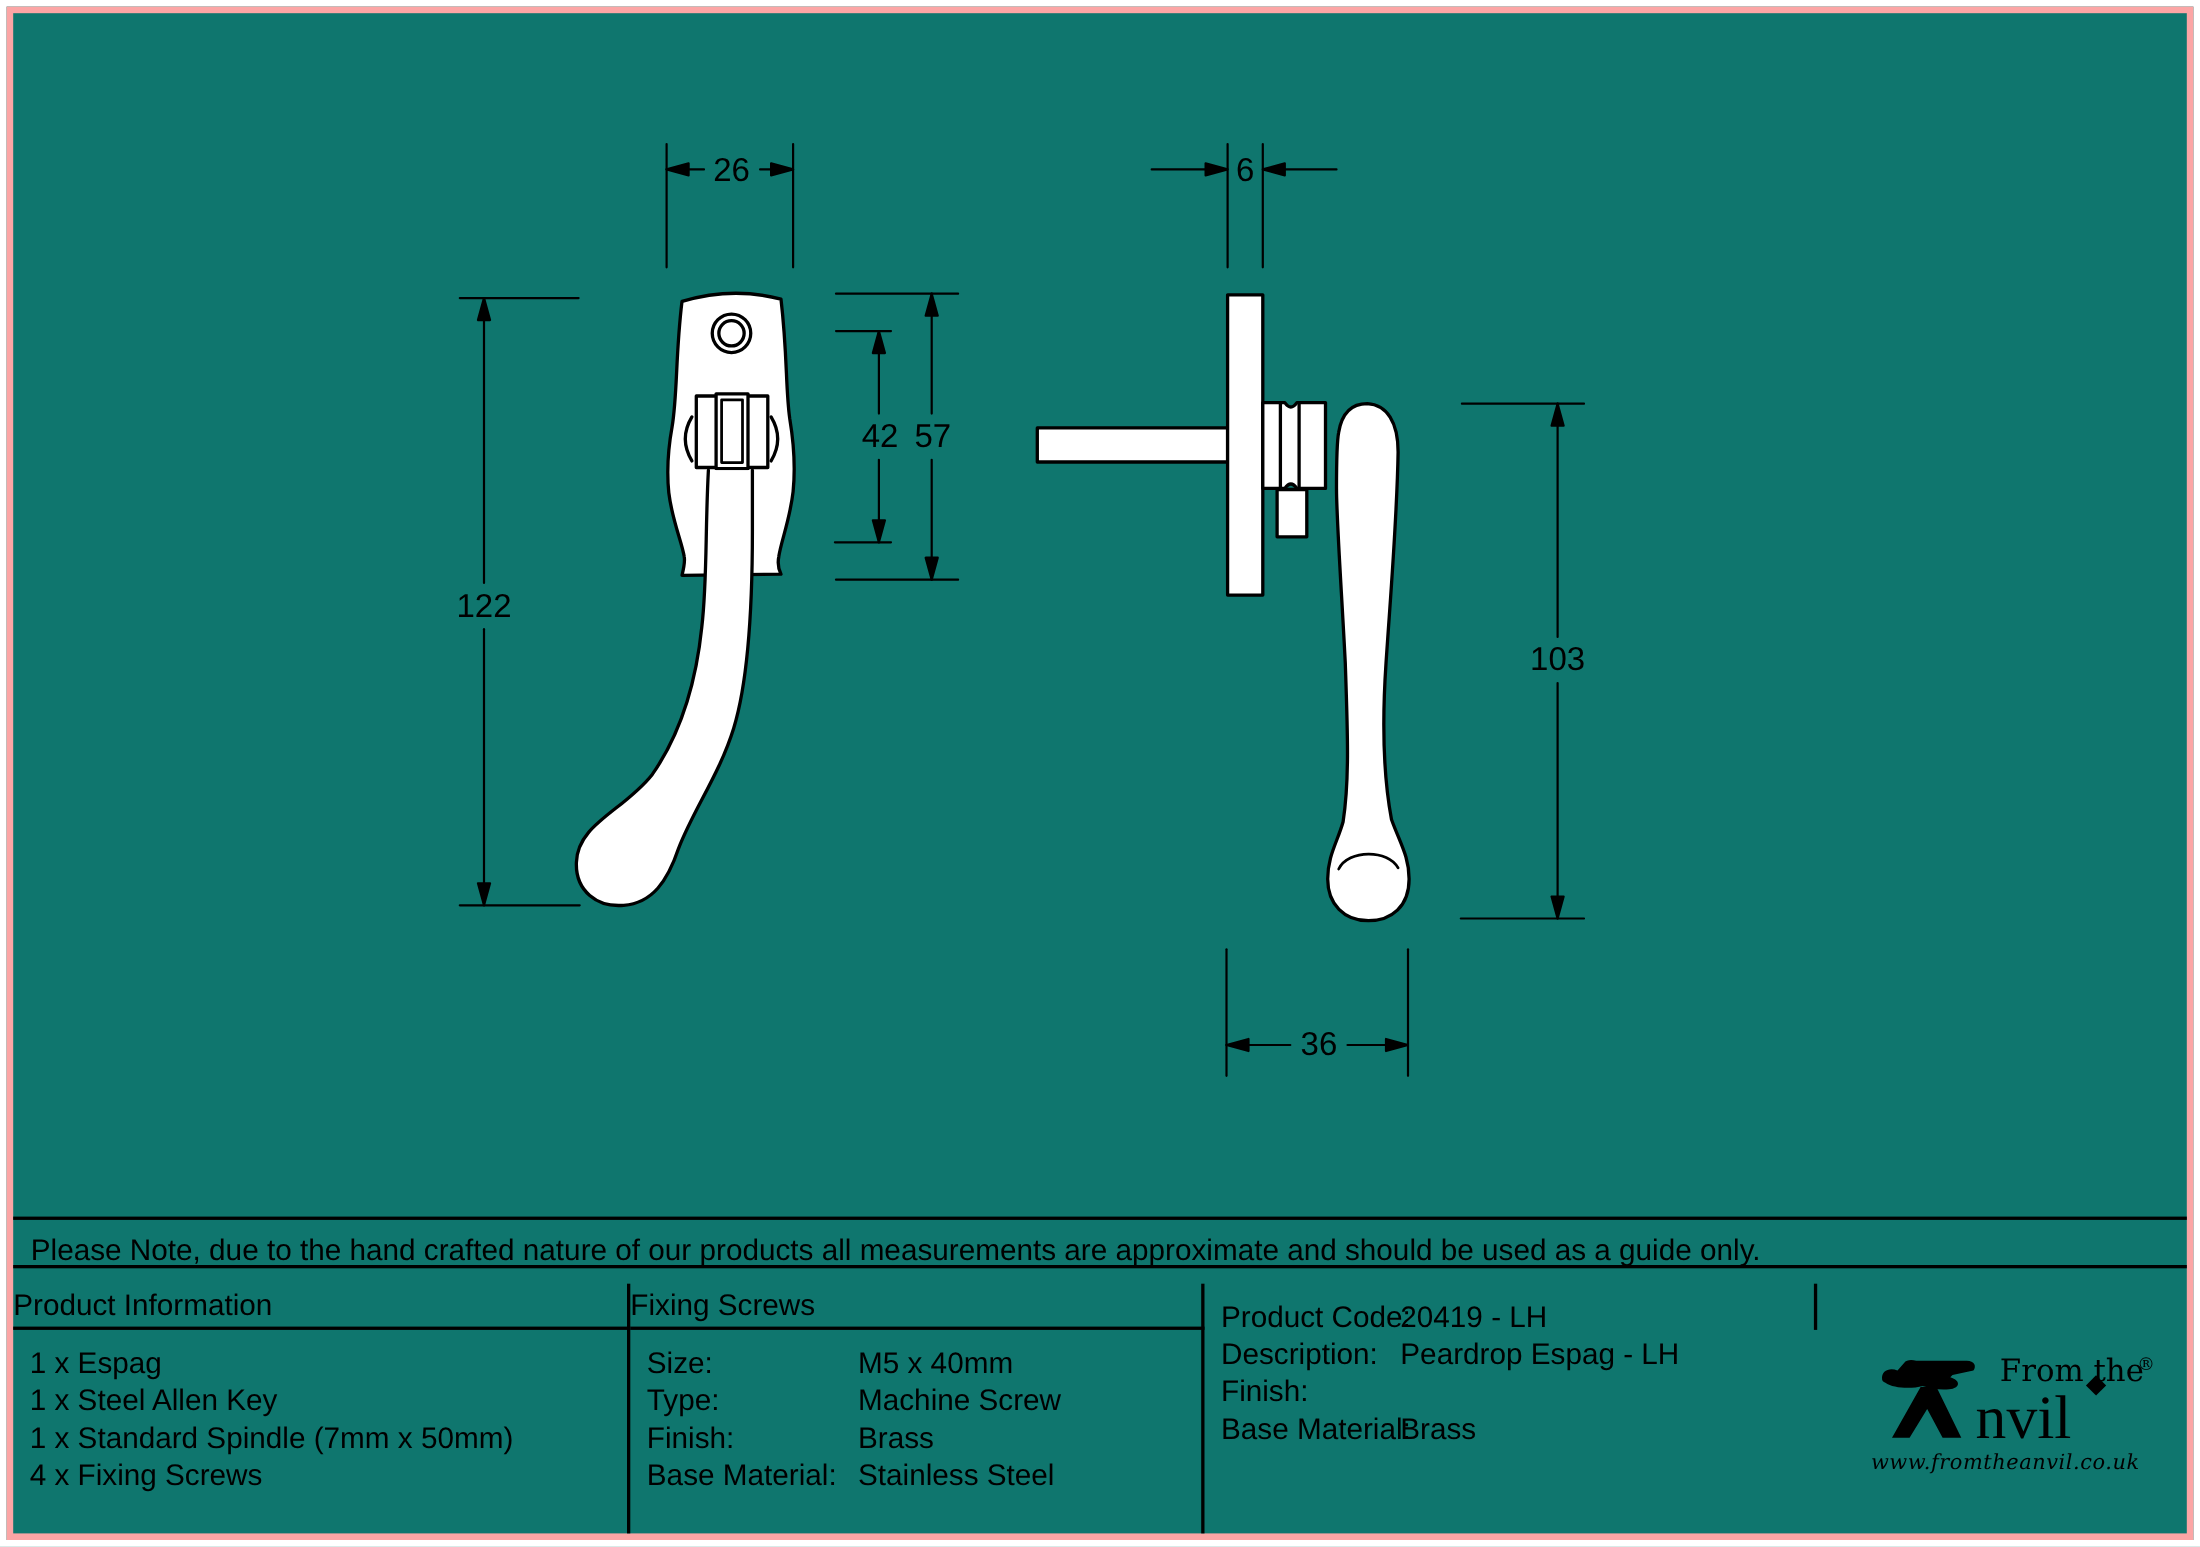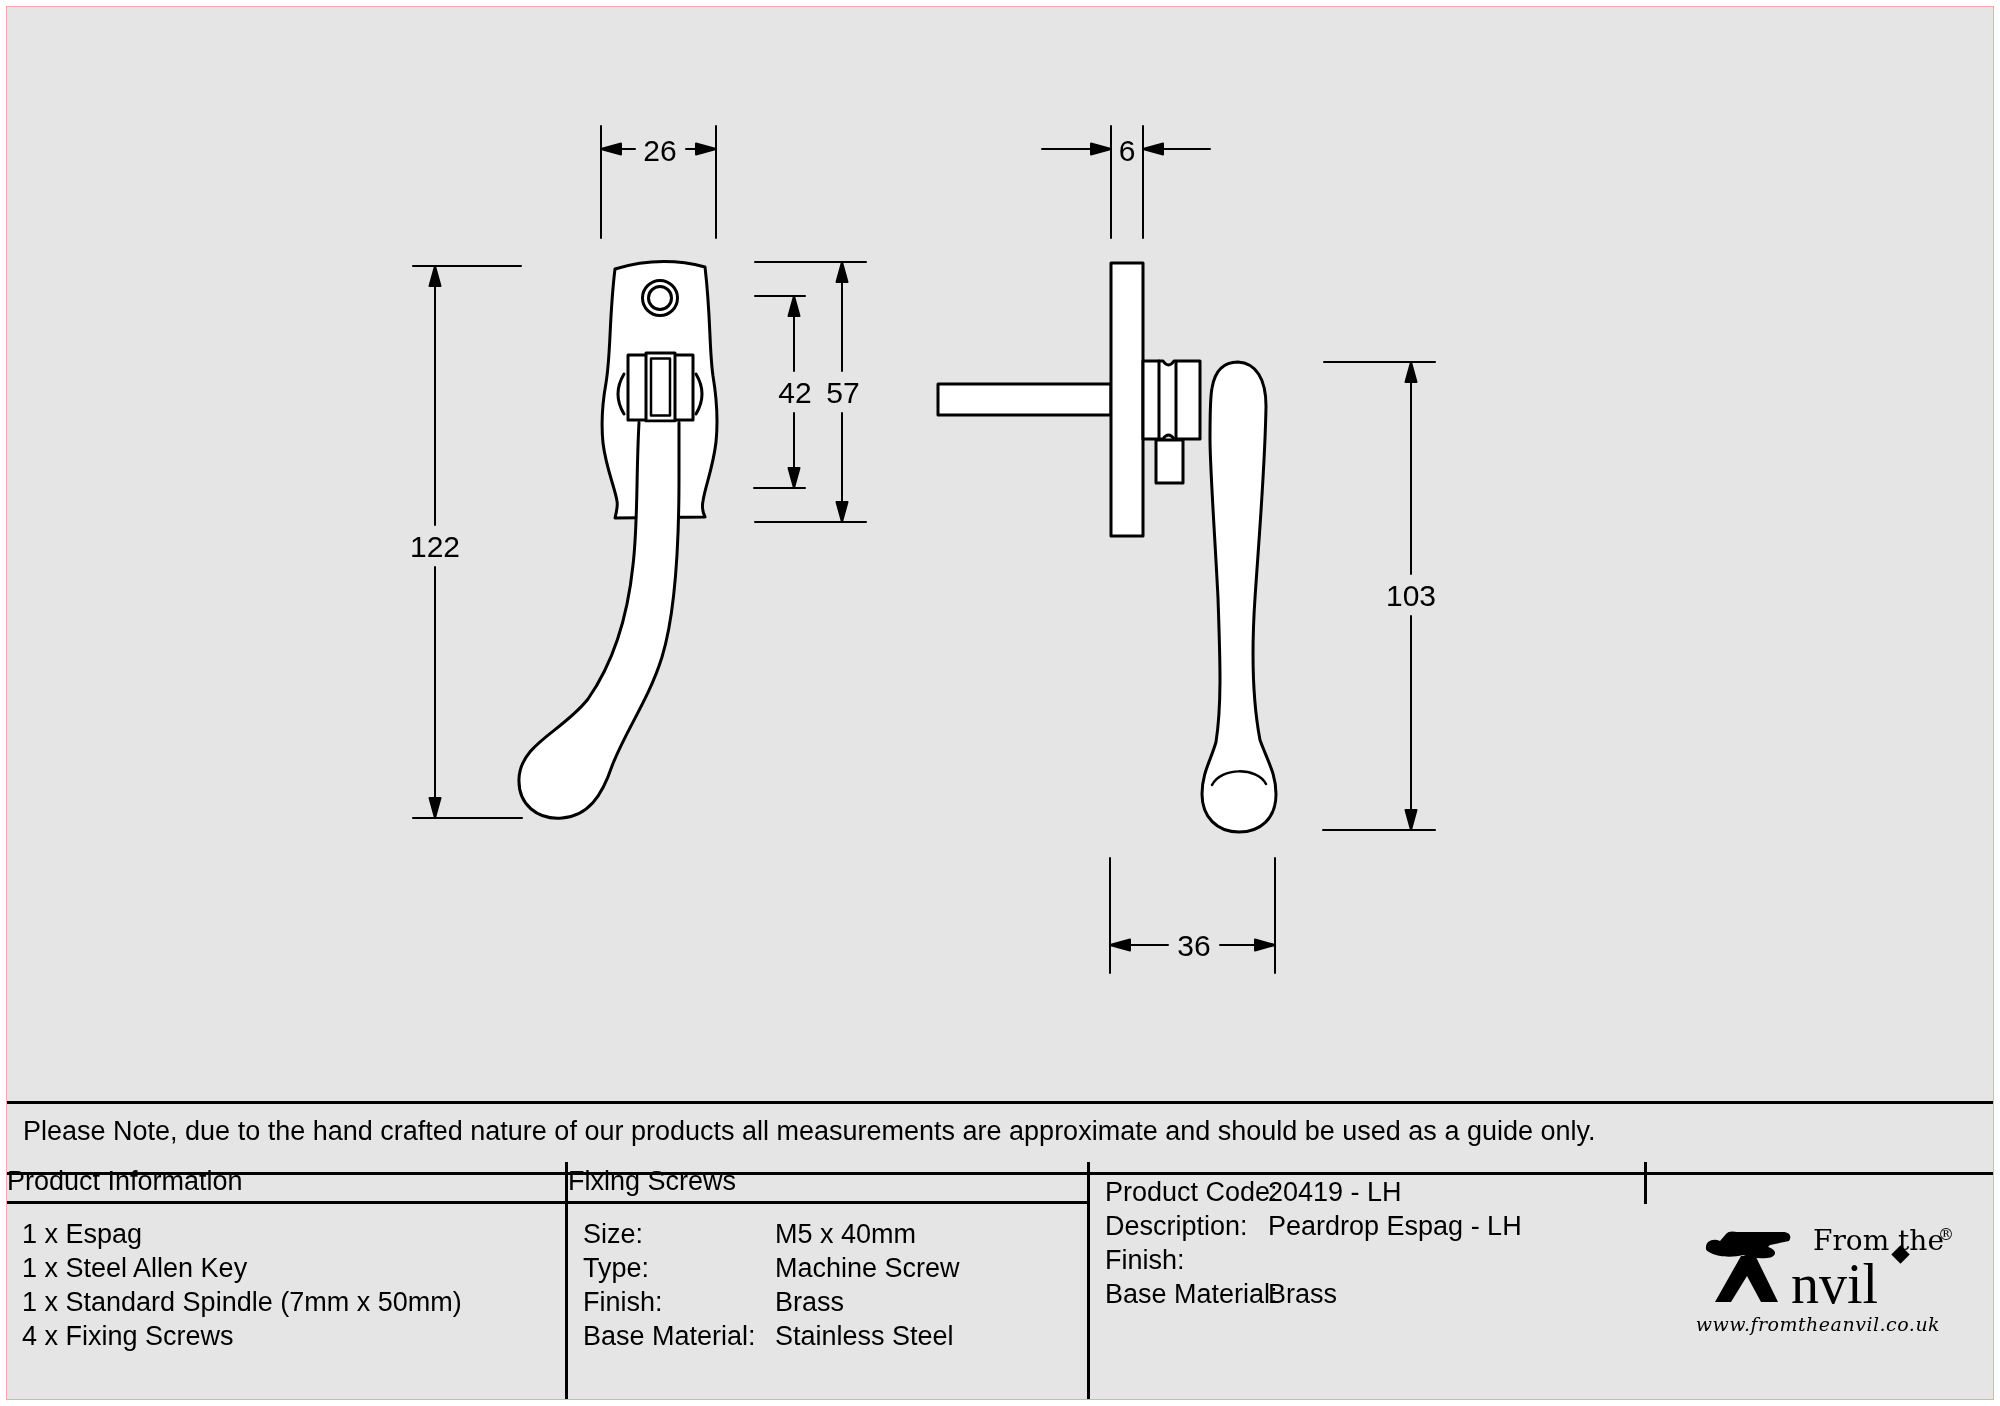--- a/index.html
+++ b/index.html
@@ -1,21 +1,21 @@
 <!DOCTYPE html>
 <html><head>
 <meta charset="utf-8">
 <style>
   html,body{margin:0;padding:0;background:#fff;}
   body{width:2000px;height:1406px;position:relative;overflow:hidden;
        font-family:"Liberation Sans",sans-serif;color:#000;}
-  .sheet{position:absolute;left:6px;top:6px;right:6px;bottom:6px;border:1px solid #fca5a5;background:#e5e5e5;}
+  .sheet{position:absolute;left:6px;top:6px;right:6px;bottom:6px;border:6px solid #fca5a5;background:#0f766e;}
   .drawing-svg{position:absolute;left:0;top:0;width:1982px;height:1094px;display:block;}
   .dim-text{font-family:"Liberation Sans",sans-serif;font-size:30px;fill:#000;}
-  .note-bar{position:absolute;left:0;right:0;top:1094px;height:74px;box-sizing:border-box;
+  .note-bar{position:absolute;left:0;right:0;top:1094px;height:47px;box-sizing:border-box;
             border-top:3px solid #000;border-bottom:3px solid #000;
             font-size:27px;line-height:55px;padding-left:16px;white-space:nowrap;}
   .info-table{position:absolute;left:0;right:0;top:1155px;bottom:0;display:grid;
               grid-template-columns:561px 522px 557px 1fr;grid-template-rows:42px 1fr;}
   .hcell{box-sizing:border-box;border-right:3px solid #000;border-bottom:3px solid #000;
          font-size:27px;line-height:39px;white-space:nowrap;}
   .bcell{box-sizing:border-box;border-right:3px solid #000;font-size:27px;padding:13px 0 0 15px;}
   .kv{display:grid;grid-template-columns:163px auto;line-height:34px;white-space:nowrap;}
   .kv3{display:grid;grid-template-columns:192px auto;line-height:34px;white-space:nowrap;}
   .plist{line-height:34px;white-space:nowrap;}

